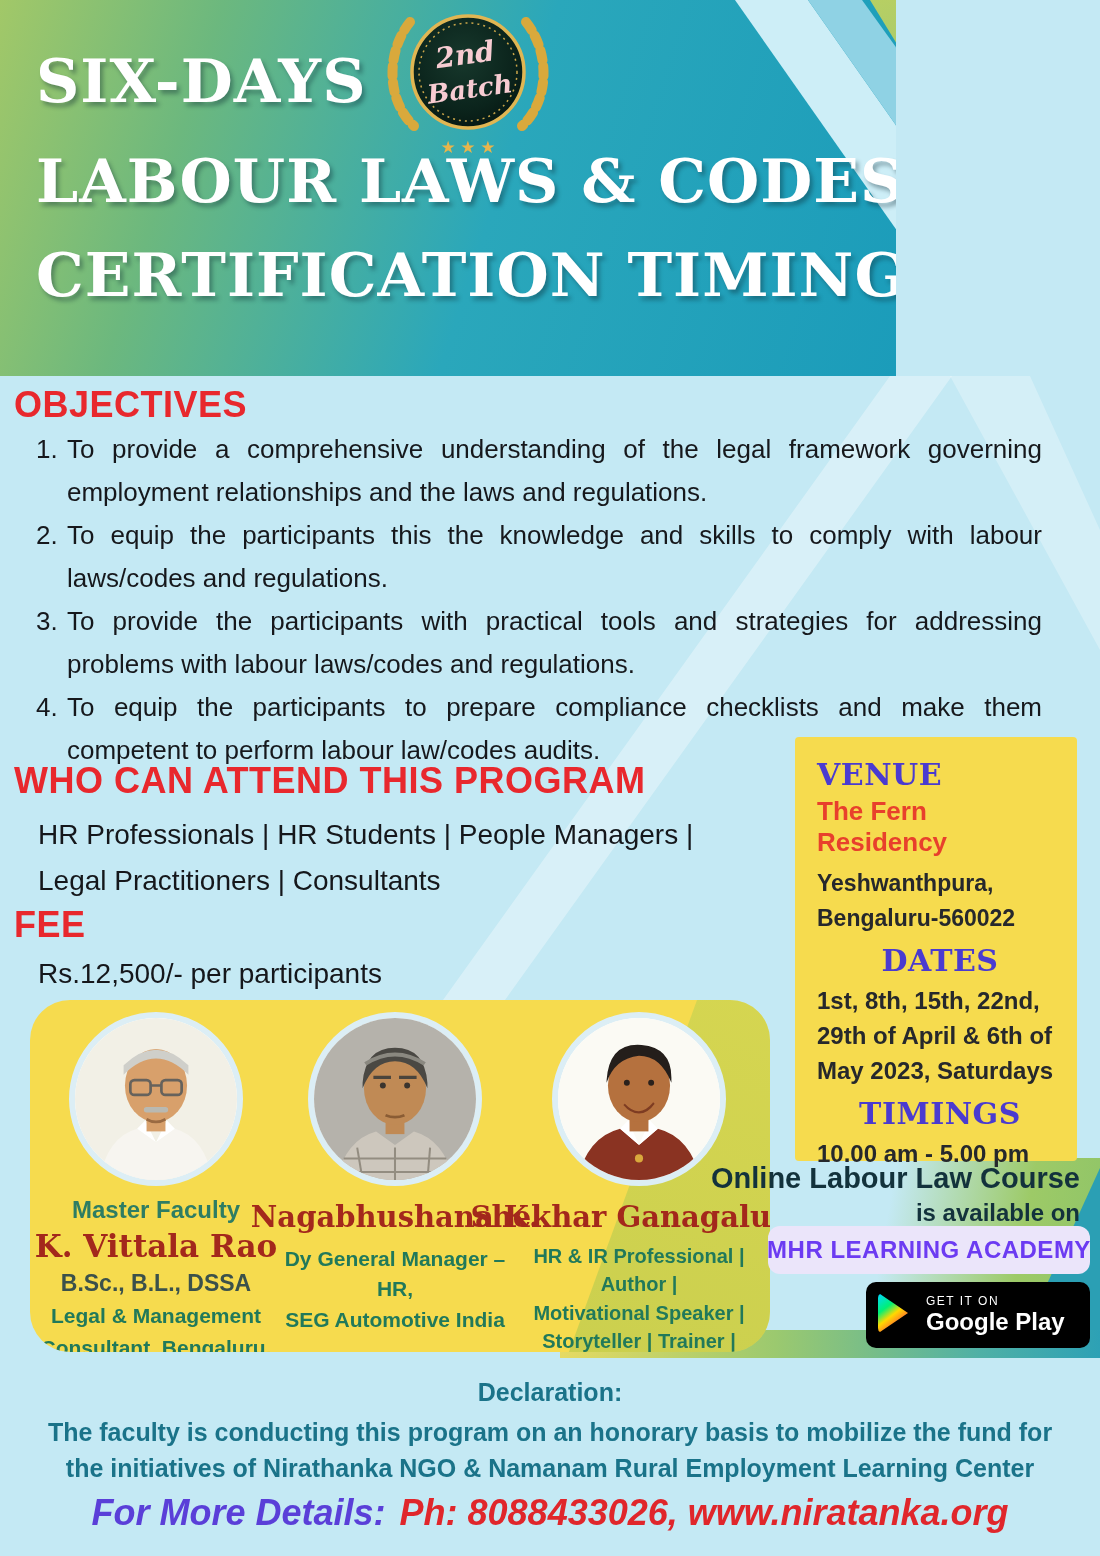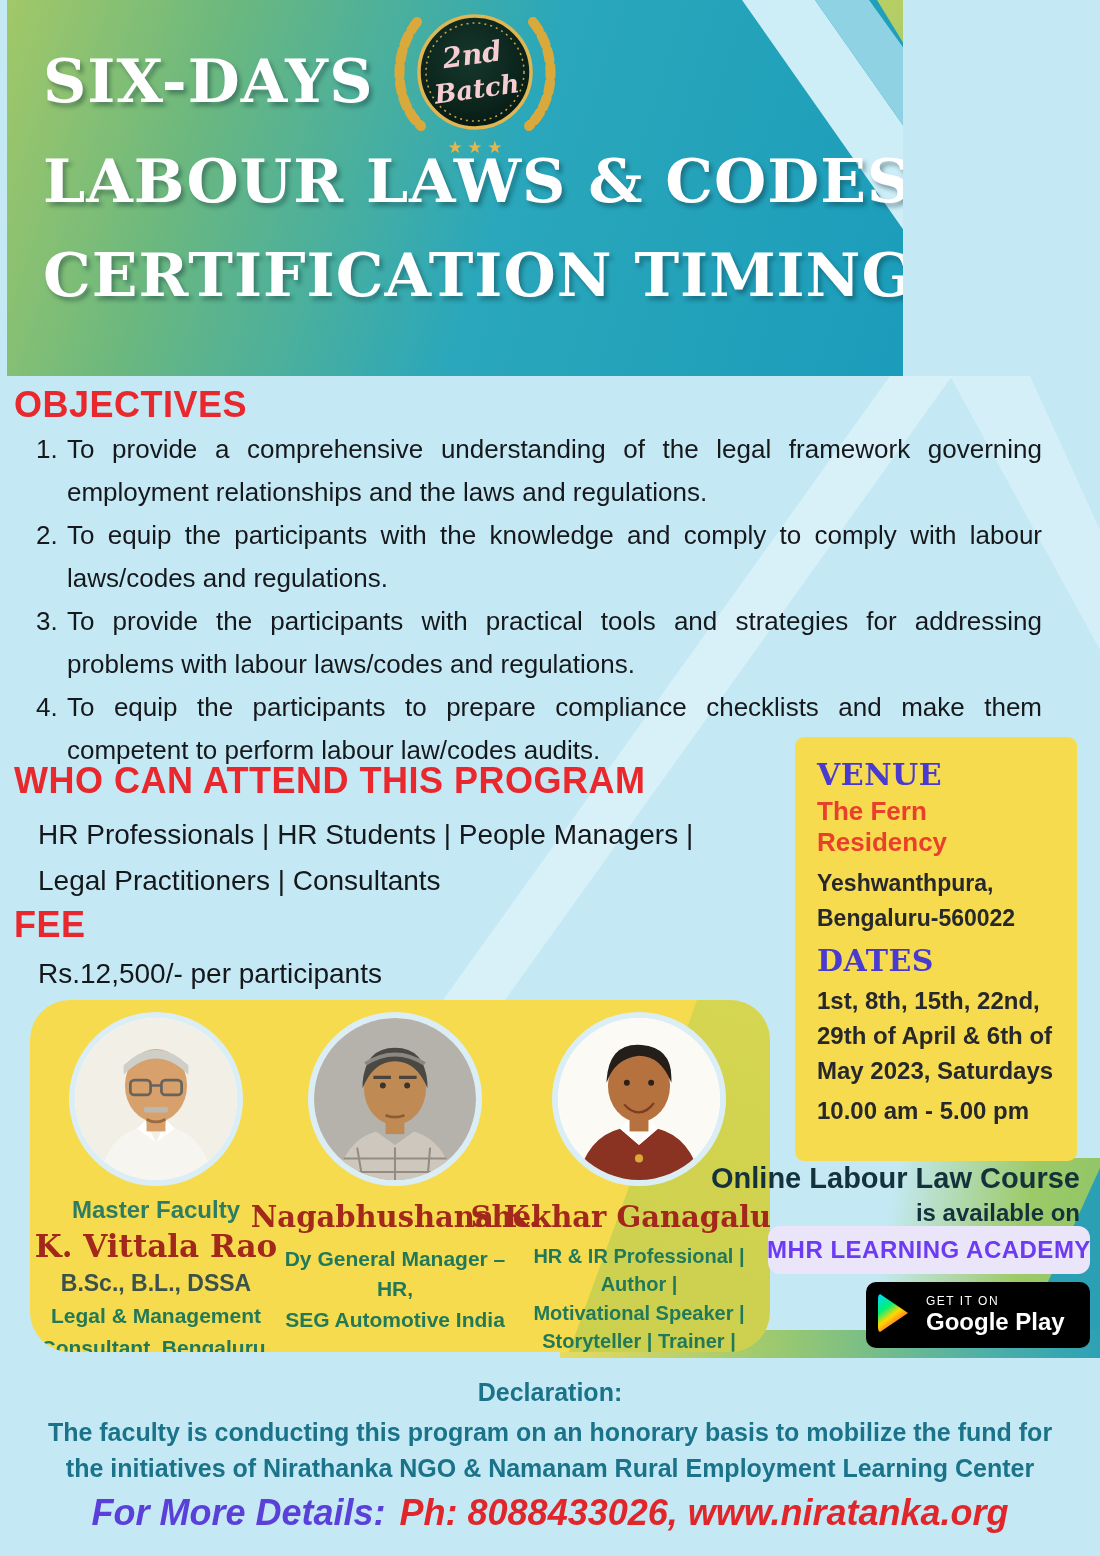--- a/index.html
+++ b/index.html
@@ -2,21 +2,21 @@
 <html><head>
 <meta charset="utf-8">
 <style>
   html,body{margin:0;padding:0;background:#e8e8e8;}
   .poster{
     position:relative;width:1100px;height:1556px;overflow:hidden;
     background:#c4e9f4;font-family:"Liberation Sans",sans-serif;
   }
   
   .header{
-    position:absolute;left:7px;top:0;width:896px;height:376px;z-index:3;
+    position:absolute;left:0;top:0;width:896px;height:376px;z-index:3;
     background:linear-gradient(108deg,#a2c868 0%,#6cb87e 22%,#2aa7bb 55%,#1b9cba 100%);
     overflow:hidden;
   }
   .hd-shape{position:absolute;left:0;top:0;width:1100px;height:376px;}
   .stripe-a{background:#cdeef7;clip-path:polygon(735px 0,808px 0,1072px 376px,999px 376px);}
   .stripe-b{background:#8fd2e4;clip-path:polygon(808px 0,862px 0,1100px 330px,1100px 376px,1072px 376px);}
   .green-tri{background:linear-gradient(165deg,#ddd768 6%,#b7cf63 35%,#86c184 68%,#4db3ad 100%);
     clip-path:polygon(870px 0,1100px 0,1100px 376px);}
   .title{position:absolute;left:36px;white-space:nowrap;color:#fff;
     font-family:"DejaVu Serif",serif;font-weight:bold;font-size:60px;letter-spacing:1px;
@@ -44,26 +44,26 @@
   .obj-item{position:relative;padding-left:31px;font-size:26px;line-height:43px;
     color:#16181c;text-align:justify;}
   .obj-num{position:absolute;left:0;top:0;}
   .attend-head{left:14px;top:760px;}
   .attend-lines{position:absolute;left:38px;top:812px;z-index:2;font-size:28px;
     line-height:46px;color:#15171b;}
   .fee-head{left:14px;top:904px;}
   .fee-value{position:absolute;left:38px;top:958px;z-index:2;font-size:28px;color:#15171b;}
   
   .venue-card{position:absolute;left:795px;top:737px;width:282px;height:424px;z-index:2;
-    background:#f6db4e;border-radius:9px;padding:20px 14px 0 22px;box-sizing:border-box;}
+    background:#f6db4e;border-radius:4px;padding:20px 14px 0 22px;box-sizing:border-box;}
   .v-head{font-family:"DejaVu Serif",serif;font-weight:bold;font-size:30px;color:#4a3bd0;letter-spacing:.5px;}
   .v-name{font-size:26px;font-weight:bold;color:#e8402c;margin:4px 0 8px;}
   .v-addr{font-size:23px;font-weight:bold;color:#26282c;line-height:1.5;}
   .v-dates{font-size:24px;font-weight:bold;color:#26282c;line-height:1.45;}
-  .mt8{margin-top:8px;} .mt6{margin-top:6px;}
+  .mt8{margin-top:8px;text-align:center;} .mt6{margin-top:6px;}
   
   .fac-card{position:absolute;left:30px;top:1000px;width:740px;height:352px;z-index:2;
     background:#f6db4e;border-radius:40px;display:flex;overflow:hidden;}
   .fac-wedge{position:absolute;right:-40px;top:-70px;width:180px;height:540px;
     background:linear-gradient(#b8d254,#9cc24e);opacity:.5;transform:rotate(20deg);}
   .fac-col{display:flex;flex-direction:column;align-items:center;padding-top:12px;
     position:relative;box-sizing:border-box;}
   .col1{width:252px;} .col2{width:226px;} .col3{width:262px;}
   .fac-photo{width:162px;height:162px;border-radius:50%;border:6px solid #dceef5;
     overflow:hidden;background:#fff;flex:0 0 auto;}
@@ -163,21 +163,21 @@
   </div>
 
   <div class="red-head obj-head">OBJECTIVES</div>
   <div class="obj-list">
     <div class="obj-item">
       <span class="obj-num">1.</span>
       <span>To provide a comprehensive understanding of the legal framework governing employment relationships and the laws and regulations.</span>
     </div>
     <div class="obj-item">
       <span class="obj-num">2.</span>
-      <span>To equip the participants with the knowledge and comply to comply with labour laws/codes and regulations.</span>
+      <span>To equip the participants this the knowledge and skills to comply with labour laws/codes and regulations.</span>
     </div>
     <div class="obj-item">
       <span class="obj-num">3.</span>
       <span>To provide the participants with practical tools and strategies for addressing problems with labour laws/codes and regulations.</span>
     </div>
     <div class="obj-item">
       <span class="obj-num">4.</span>
       <span>To equip the participants to prepare compliance checklists and make them competent to perform labour law/codes audits.</span>
     </div>
   </div>
@@ -192,20 +192,21 @@
 
   <div class="venue-card">
     <div class="v-head">VENUE</div>
     <div class="v-name">The Fern Residency</div>
     <div class="v-addr">Yeshwanthpura,</div>
     <div class="v-addr">Bengaluru-560022</div>
     <div class="v-head mt8">DATES</div>
     <div class="v-dates mt6">1st, 8th, 15th, 22nd,</div>
     <div class="v-dates">29th of April &amp; 6th of</div>
     <div class="v-dates">May 2023, Saturdays</div>
+    <div class="v-head mt8">TIMINGS</div>
     <div class="v-dates mt6">10.00 am - 5.00 pm</div>
   </div>
 
   <div class="fac-card">
     <div class="fac-wedge"></div>
 
     <div class="fac-col col1">
       <div class="fac-photo">
         <svg width="162" height="162" viewBox="0 0 120 120">
           <rect width="120" height="120" fill="#f2f0e6"></rect>

